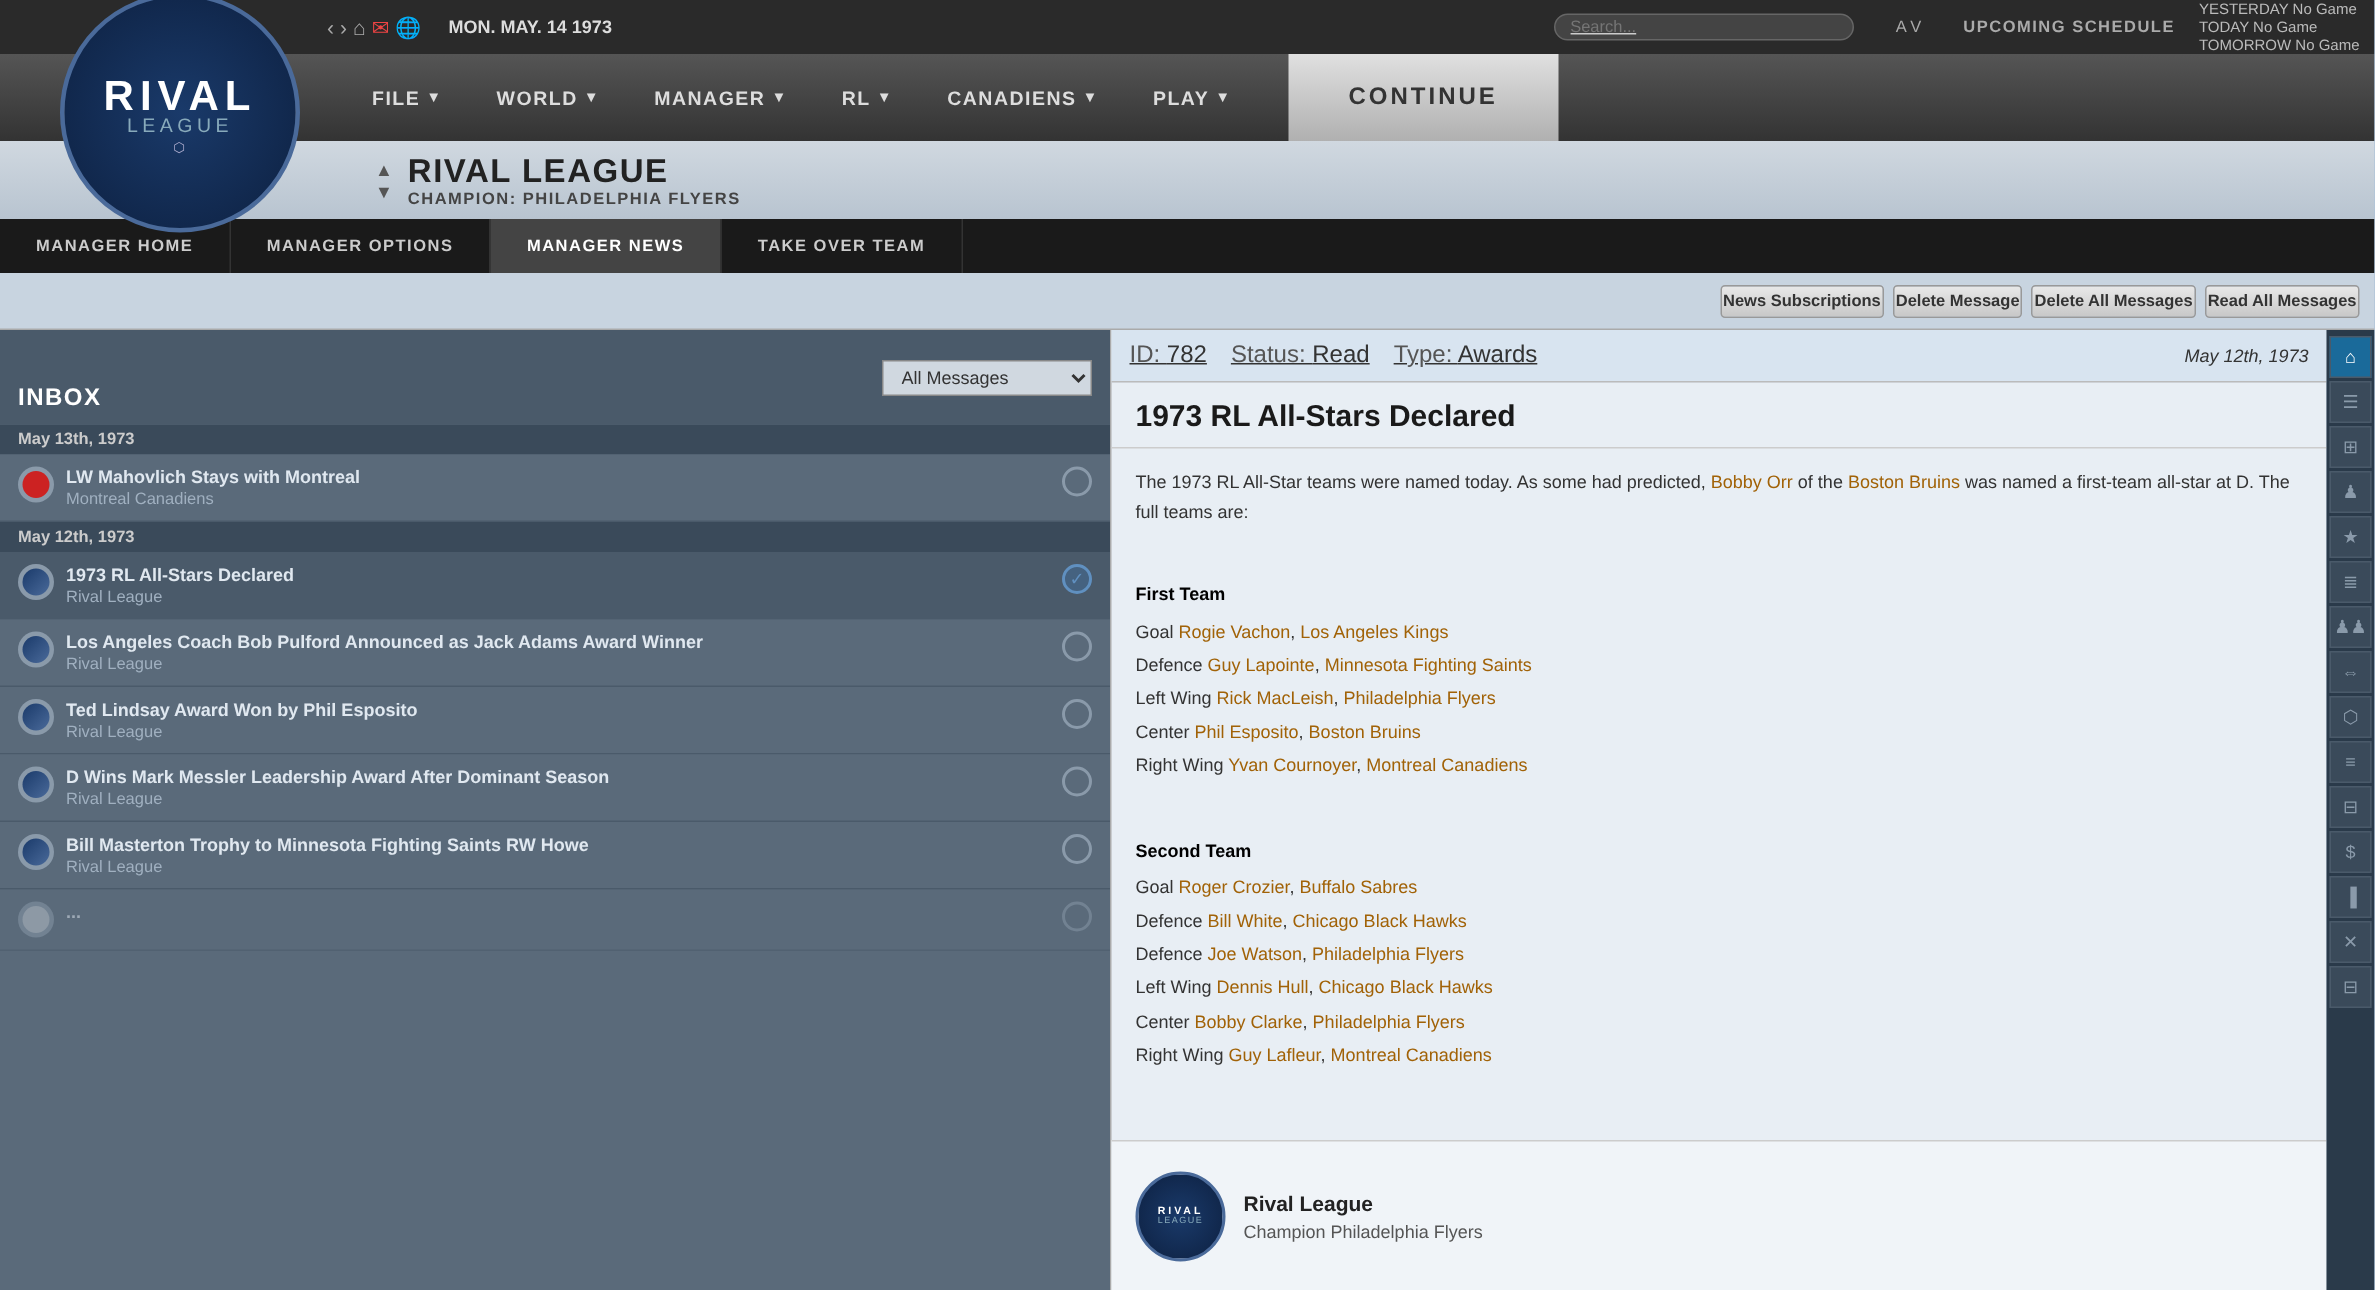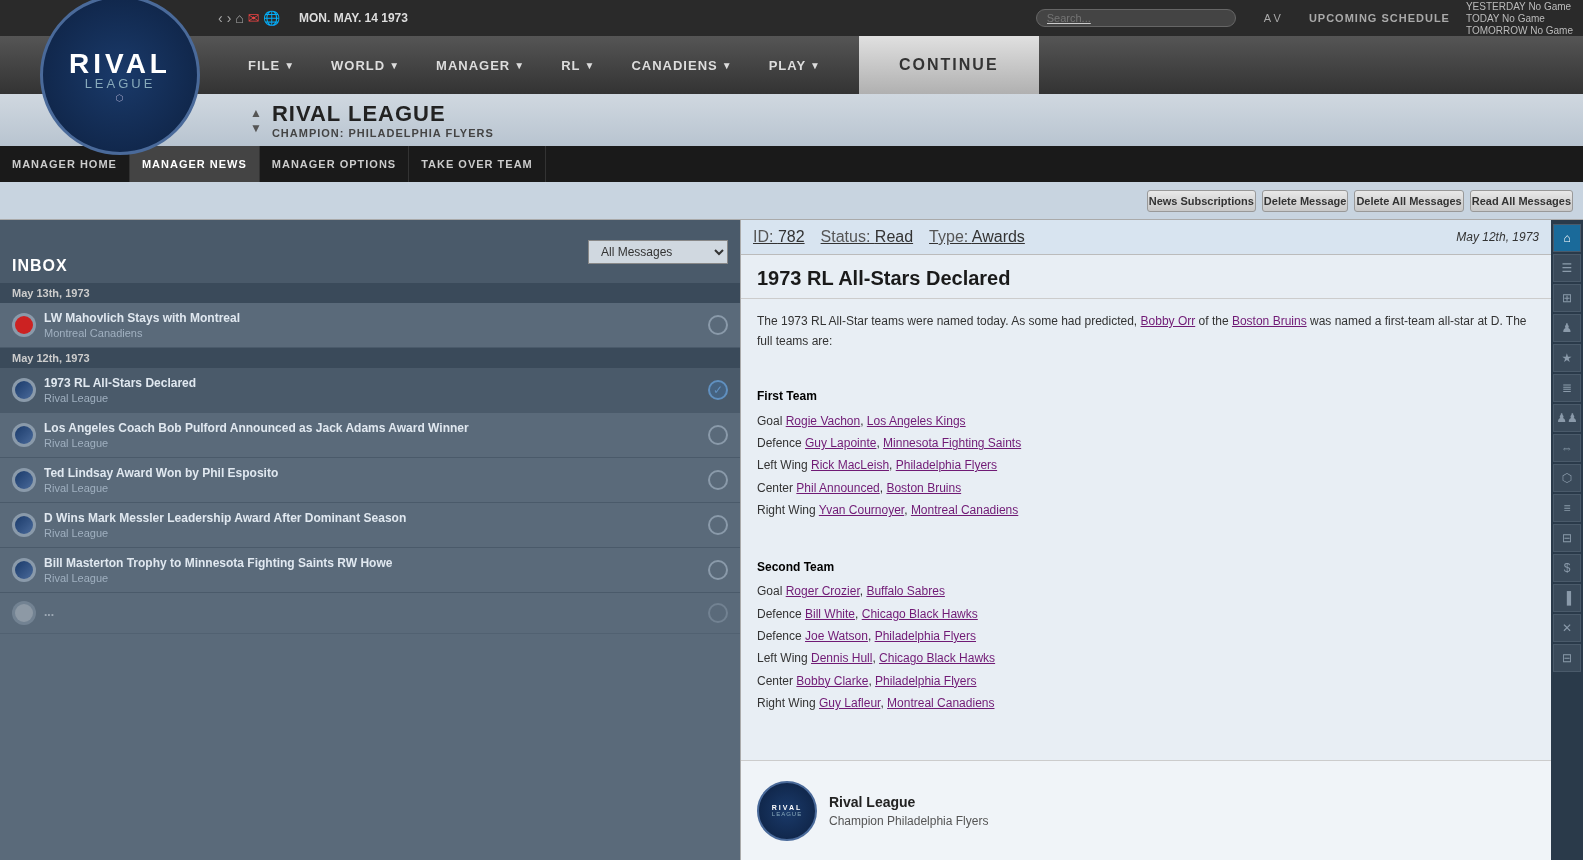--- a/index.html
+++ b/index.html
@@ -103,21 +103,21 @@
     #sub-nav {
       background: #1a1a1a;
       height: 36px;
       display: flex;
       align-items: center;
     }
     .sub-nav-item {
       color: #ccc;
       font-size: 11px;
       font-weight: bold;
-      padding: 0 12px;
+      padding: 0 24px;
       height: 100%;
       display: flex;
       align-items: center;
       cursor: pointer;
       letter-spacing: 1px;
       border-right: 1px solid #333;
     }
     .sub-nav-item.active { background: #444; color: #fff; }
 
     
@@ -184,21 +184,20 @@
       padding: 4px 12px;
       font-weight: bold;
     }
 
     .message-item {
       background: #5a6a7a;
       border-bottom: 1px solid #4a5a6a;
       padding: 8px 12px;
       cursor: pointer;
       display: flex;
-      align-items: center;
       gap: 8px;
     }
     .message-item.selected { background: #4a5a6a; }
 
     .msg-icon {
       width: 24px;
       height: 24px;
       background: #8a9aaa;
       border-radius: 50%;
       display: flex;
@@ -255,21 +254,21 @@
     }
 
     #detail-body {
       padding: 12px 16px;
       font-size: 12px;
       color: #333;
       line-height: 1.7;
       flex: 1;
       overflow-y: auto;
     }
-    .detail-link { color: #701a75; cursor: pointer; text-decoration: underline; }
+    .detail-link { color: #a16207; cursor: pointer; }
 
     .team-section {
       font-weight: bold;
       margin-top: 14px;
       margin-bottom: 4px;
       color: #000000;
     }
     .player-row { margin-bottom: 2px; }
     .position-label { color: #333; }
 
@@ -387,25 +386,25 @@
   <div>
     <div class="league-name">RIVAL LEAGUE</div>
     <div class="league-champion">CHAMPION: PHILADELPHIA FLYERS</div>
   </div>
 </div>
 
 <div id="sub-nav">
   <div class="sub-nav-item">
     <span>MANAGER HOME</span>
   </div>
+  <div class="sub-nav-item">
+    <span>MANAGER OPTIONS</span>
+  </div>
   <div class="sub-nav-item active">
     <span>MANAGER NEWS</span>
-  </div>
-  <div class="sub-nav-item">
-    <span>MANAGER OPTIONS</span>
   </div>
   <div class="sub-nav-item">
     <span>TAKE OVER TEAM</span>
   </div>
 </div>
 
 <div id="toolbar">
   <button class="toolbar-btn">News Subscriptions</button>
   <button class="toolbar-btn">Delete Message</button>
   <button class="toolbar-btn">Delete All Messages</button>
@@ -540,21 +539,21 @@
         <span class="detail-link">Guy Lapointe</span>, 
         <span class="detail-link">Minnesota Fighting Saints</span>
       </div>
       <div class="player-row">
         <span class="position-label">Left Wing </span>
         <span class="detail-link">Rick MacLeish</span>, 
         <span class="detail-link">Philadelphia Flyers</span>
       </div>
       <div class="player-row">
         <span class="position-label">Center </span>
-        <span class="detail-link">Phil Announced</span>, 
+        <span class="detail-link">Phil Esposito</span>, 
         <span class="detail-link">Boston Bruins</span>
       </div>
       <div class="player-row">
         <span class="position-label">Right Wing </span>
         <span class="detail-link">Yvan Cournoyer</span>, 
         <span class="detail-link">Montreal Canadiens</span>
       </div>
       <br>
       <div class="team-section">Second Team</div>
       <div class="player-row">

